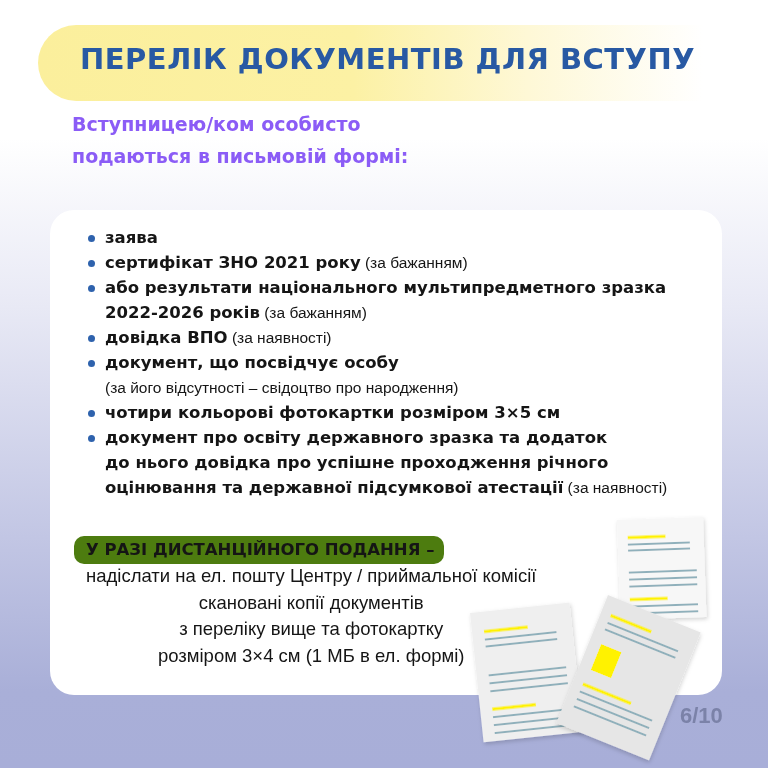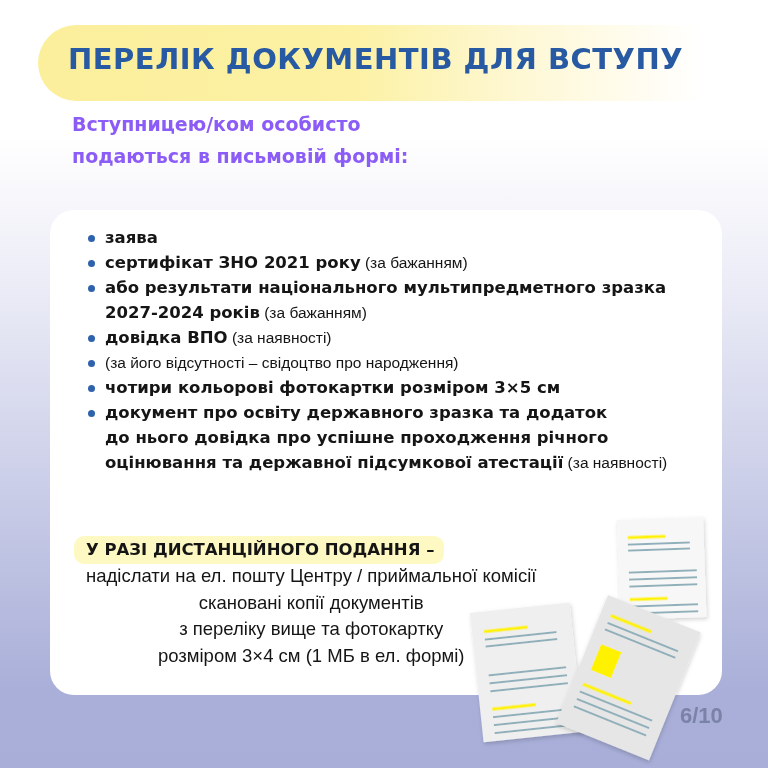--- a/index.html
+++ b/index.html
@@ -7,21 +7,21 @@
       width: 768px; height: 768px; overflow: hidden; position: relative;
       background: linear-gradient(180deg, #ffffff 0%, #ffffff 18%, #e8e9f5 40%, #c2c6e4 70%, #a9afd8 90%, #a8aed8 100%);
       font-family: "Liberation Sans", sans-serif;
     }
     .title-pill {
       position: absolute; left: 38px; top: 25px; width: 700px; height: 76px;
       border-radius: 38px 0 0 38px;
       background: linear-gradient(90deg, #fbef9c 0%, #fcf1a4 45%, #fef8d6 70%, rgba(255,255,255,0) 95%);
     }
     .title-text {
-      position: absolute; left: 68px; top: 42px;
+      position: absolute; left: 80px; top: 42px;
       font-family: "DejaVu Sans", sans-serif; font-weight: bold;
       font-size: 29px; letter-spacing: 0.5px; color: #2859a3;
       white-space: nowrap;
     }
     .subtitle {
       position: absolute; left: 72px; top: 108px;
       font-family: "DejaVu Sans", sans-serif; font-weight: bold;
       font-size: 19px; line-height: 32px; color: #8b5cf6;
     }
     .card {
@@ -38,21 +38,21 @@
       border-radius: 50%; background: #2e62ad;
     }
     .line {
       display: block; white-space: nowrap; font-size: 17.5px; line-height: 25px;
     }
     .b { font-family: "DejaVu Sans", sans-serif; font-weight: bold; font-size: 16.5px; text-align: center; }
     .n { font-family: "Liberation Sans", sans-serif; font-weight: normal; font-size: 15.5px; margin-top: 38px; }
     .remote-badge {
       position: absolute; left: 74px; top: 536px; height: 28px;
       padding: 0 10px 0 12px; border-radius: 10px;
-      background: #fef9c3; line-height: 28px;
+      background: #4d7c0f; line-height: 28px;
       font-family: "DejaVu Sans", sans-serif; font-weight: bold; font-size: 16.5px;
       color: #151515; white-space: nowrap;
     }
     .remote-text {
       position: absolute; left: 86px; top: 563px; color: #151515;
       font-family: "Liberation Sans", sans-serif; font-size: 18.5px; line-height: 26.5px;
     }
     .remote-text span { display: block; white-space: nowrap; text-align: center; }
     .docs { position: absolute; left: 460px; top: 515px; width: 308px; height: 253px; }
     .page-num {
@@ -79,28 +79,29 @@
     <span class="bullet"></span>
     <span class="line"><span class="b">заява</span><span class="n"></span></span>
   </li>
   <li class="item">
     <span class="bullet"></span>
     <span class="line"><span class="b">сертифікат ЗНО 2021 року</span><span class="n"> (за бажанням)</span></span>
   </li>
   <li class="item">
     <span class="bullet"></span>
     <span class="line"><span class="b">або результати національного мультипредметного зразка</span></span>
-    <span class="line"><span class="b">2027-2024 років</span><span class="n"> (за бажанням)</span></span>
+    <span class="line"><span class="b">2022-2026 років</span><span class="n"> (за бажанням)</span></span>
   </li>
   <li class="item">
     <span class="bullet"></span>
     <span class="line"><span class="b">довідка ВПО</span><span class="n"> (за наявності)</span></span>
   </li>
   <li class="item">
     <span class="bullet"></span>
+    <span class="line"><span class="b">документ, що посвідчує особу</span></span>
     <span class="line"><span class="n">(за його відсутності – свідоцтво про народження)</span></span>
   </li>
   <li class="item">
     <span class="bullet"></span>
     <span class="line"><span class="b">чотири кольорові фотокартки розміром 3×5 см</span></span>
   </li>
   <li class="item">
     <span class="bullet"></span>
     <span class="line"><span class="b">документ про освіту державного зразка та додаток</span></span>
     <span class="line"><span class="b">до нього довідка про успішне проходження річного</span></span>

